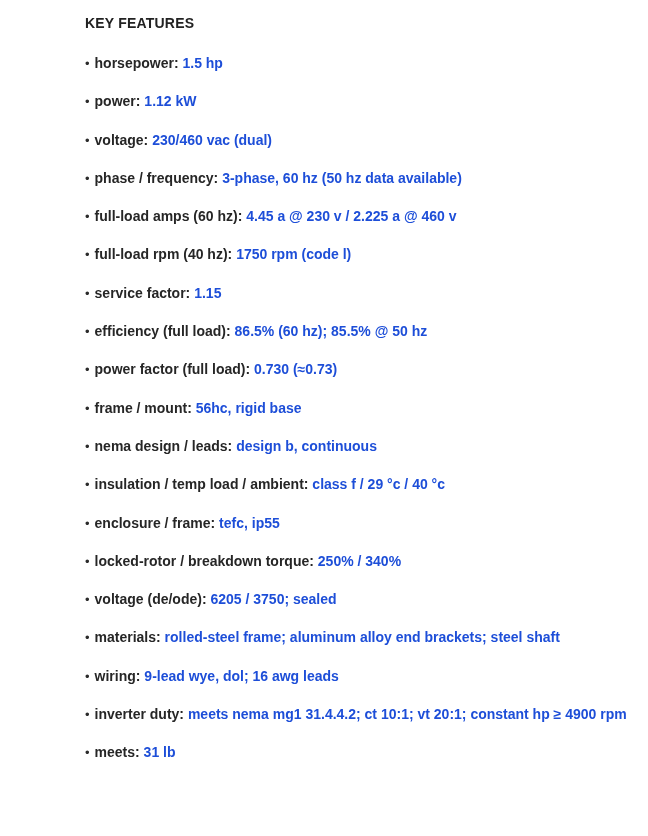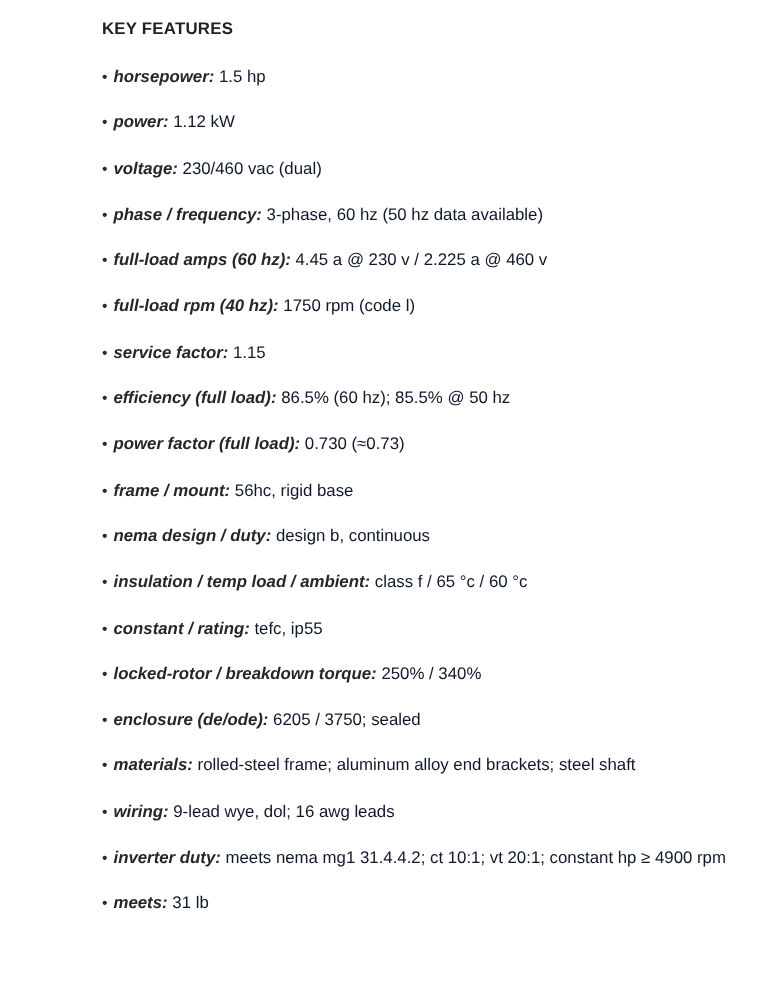--- a/index.html
+++ b/index.html
@@ -40,47 +40,46 @@
   }
   .bullet {
     display: inline-block;
     font-size: 13px;
     margin-right: 5px;
     color: #2b2b2b;
   }
   .label {
     font-weight: 700;
     color: #262626;
-    font-style: italic;
   }
   .value {
-    font-weight: 400;
-    color: #0f172a;
+    font-weight: 700;
+    color: #1d4ed8;
   }
 </style>
 </head>
 <body>
 
 <div class="page">
   <h2 class="doc-title">KEY FEATURES</h2>
 
   <div class="feature-list">
     <div class="feature"><span class="bullet">•</span><span class="label">horsepower:</span> <span class="value">1.5 hp</span></div>
     <div class="feature"><span class="bullet">•</span><span class="label">power:</span> <span class="value">1.12 kW</span></div>
     <div class="feature"><span class="bullet">•</span><span class="label">voltage:</span> <span class="value">230/460 vac (dual)</span></div>
     <div class="feature"><span class="bullet">•</span><span class="label">phase / frequency:</span> <span class="value">3-phase, 60 hz (50 hz data available)</span></div>
     <div class="feature"><span class="bullet">•</span><span class="label">full-load amps (60 hz):</span> <span class="value">4.45 a @ 230 v / 2.225 a @ 460 v</span></div>
     <div class="feature"><span class="bullet">•</span><span class="label">full-load rpm (40 hz):</span> <span class="value">1750 rpm (code l)</span></div>
     <div class="feature"><span class="bullet">•</span><span class="label">service factor:</span> <span class="value">1.15</span></div>
     <div class="feature"><span class="bullet">•</span><span class="label">efficiency (full load):</span> <span class="value">86.5% (60 hz); 85.5% @ 50 hz</span></div>
     <div class="feature"><span class="bullet">•</span><span class="label">power factor (full load):</span> <span class="value">0.730 (≈0.73)</span></div>
     <div class="feature"><span class="bullet">•</span><span class="label">frame / mount:</span> <span class="value">56hc, rigid base</span></div>
-    <div class="feature"><span class="bullet">•</span><span class="label">nema design / duty:</span> <span class="value">design b, continuous</span></div>
-    <div class="feature"><span class="bullet">•</span><span class="label">insulation / temp load / ambient:</span> <span class="value">class f / 65 °c / 60 °c</span></div>
-    <div class="feature"><span class="bullet">•</span><span class="label">constant / rating:</span> <span class="value">tefc, ip55</span></div>
+    <div class="feature"><span class="bullet">•</span><span class="label">nema design / leads:</span> <span class="value">design b, continuous</span></div>
+    <div class="feature"><span class="bullet">•</span><span class="label">insulation / temp load / ambient:</span> <span class="value">class f / 29 °c / 40 °c</span></div>
+    <div class="feature"><span class="bullet">•</span><span class="label">enclosure / frame:</span> <span class="value">tefc, ip55</span></div>
     <div class="feature"><span class="bullet">•</span><span class="label">locked-rotor / breakdown torque:</span> <span class="value">250% / 340%</span></div>
-    <div class="feature"><span class="bullet">•</span><span class="label">enclosure (de/ode):</span> <span class="value">6205 / 3750; sealed</span></div>
+    <div class="feature"><span class="bullet">•</span><span class="label">voltage (de/ode):</span> <span class="value">6205 / 3750; sealed</span></div>
     <div class="feature"><span class="bullet">•</span><span class="label">materials:</span> <span class="value">rolled-steel frame; aluminum alloy end brackets; steel shaft</span></div>
     <div class="feature"><span class="bullet">•</span><span class="label">wiring:</span> <span class="value">9-lead wye, dol; 16 awg leads</span></div>
     <div class="feature"><span class="bullet">•</span><span class="label">inverter duty:</span> <span class="value">meets nema mg1 31.4.4.2; ct 10:1; vt 20:1; constant hp ≥ 4900 rpm</span></div>
     <div class="feature"><span class="bullet">•</span><span class="label">meets:</span> <span class="value">31 lb</span></div>
   </div>
 </div>
 
 </body></html>

